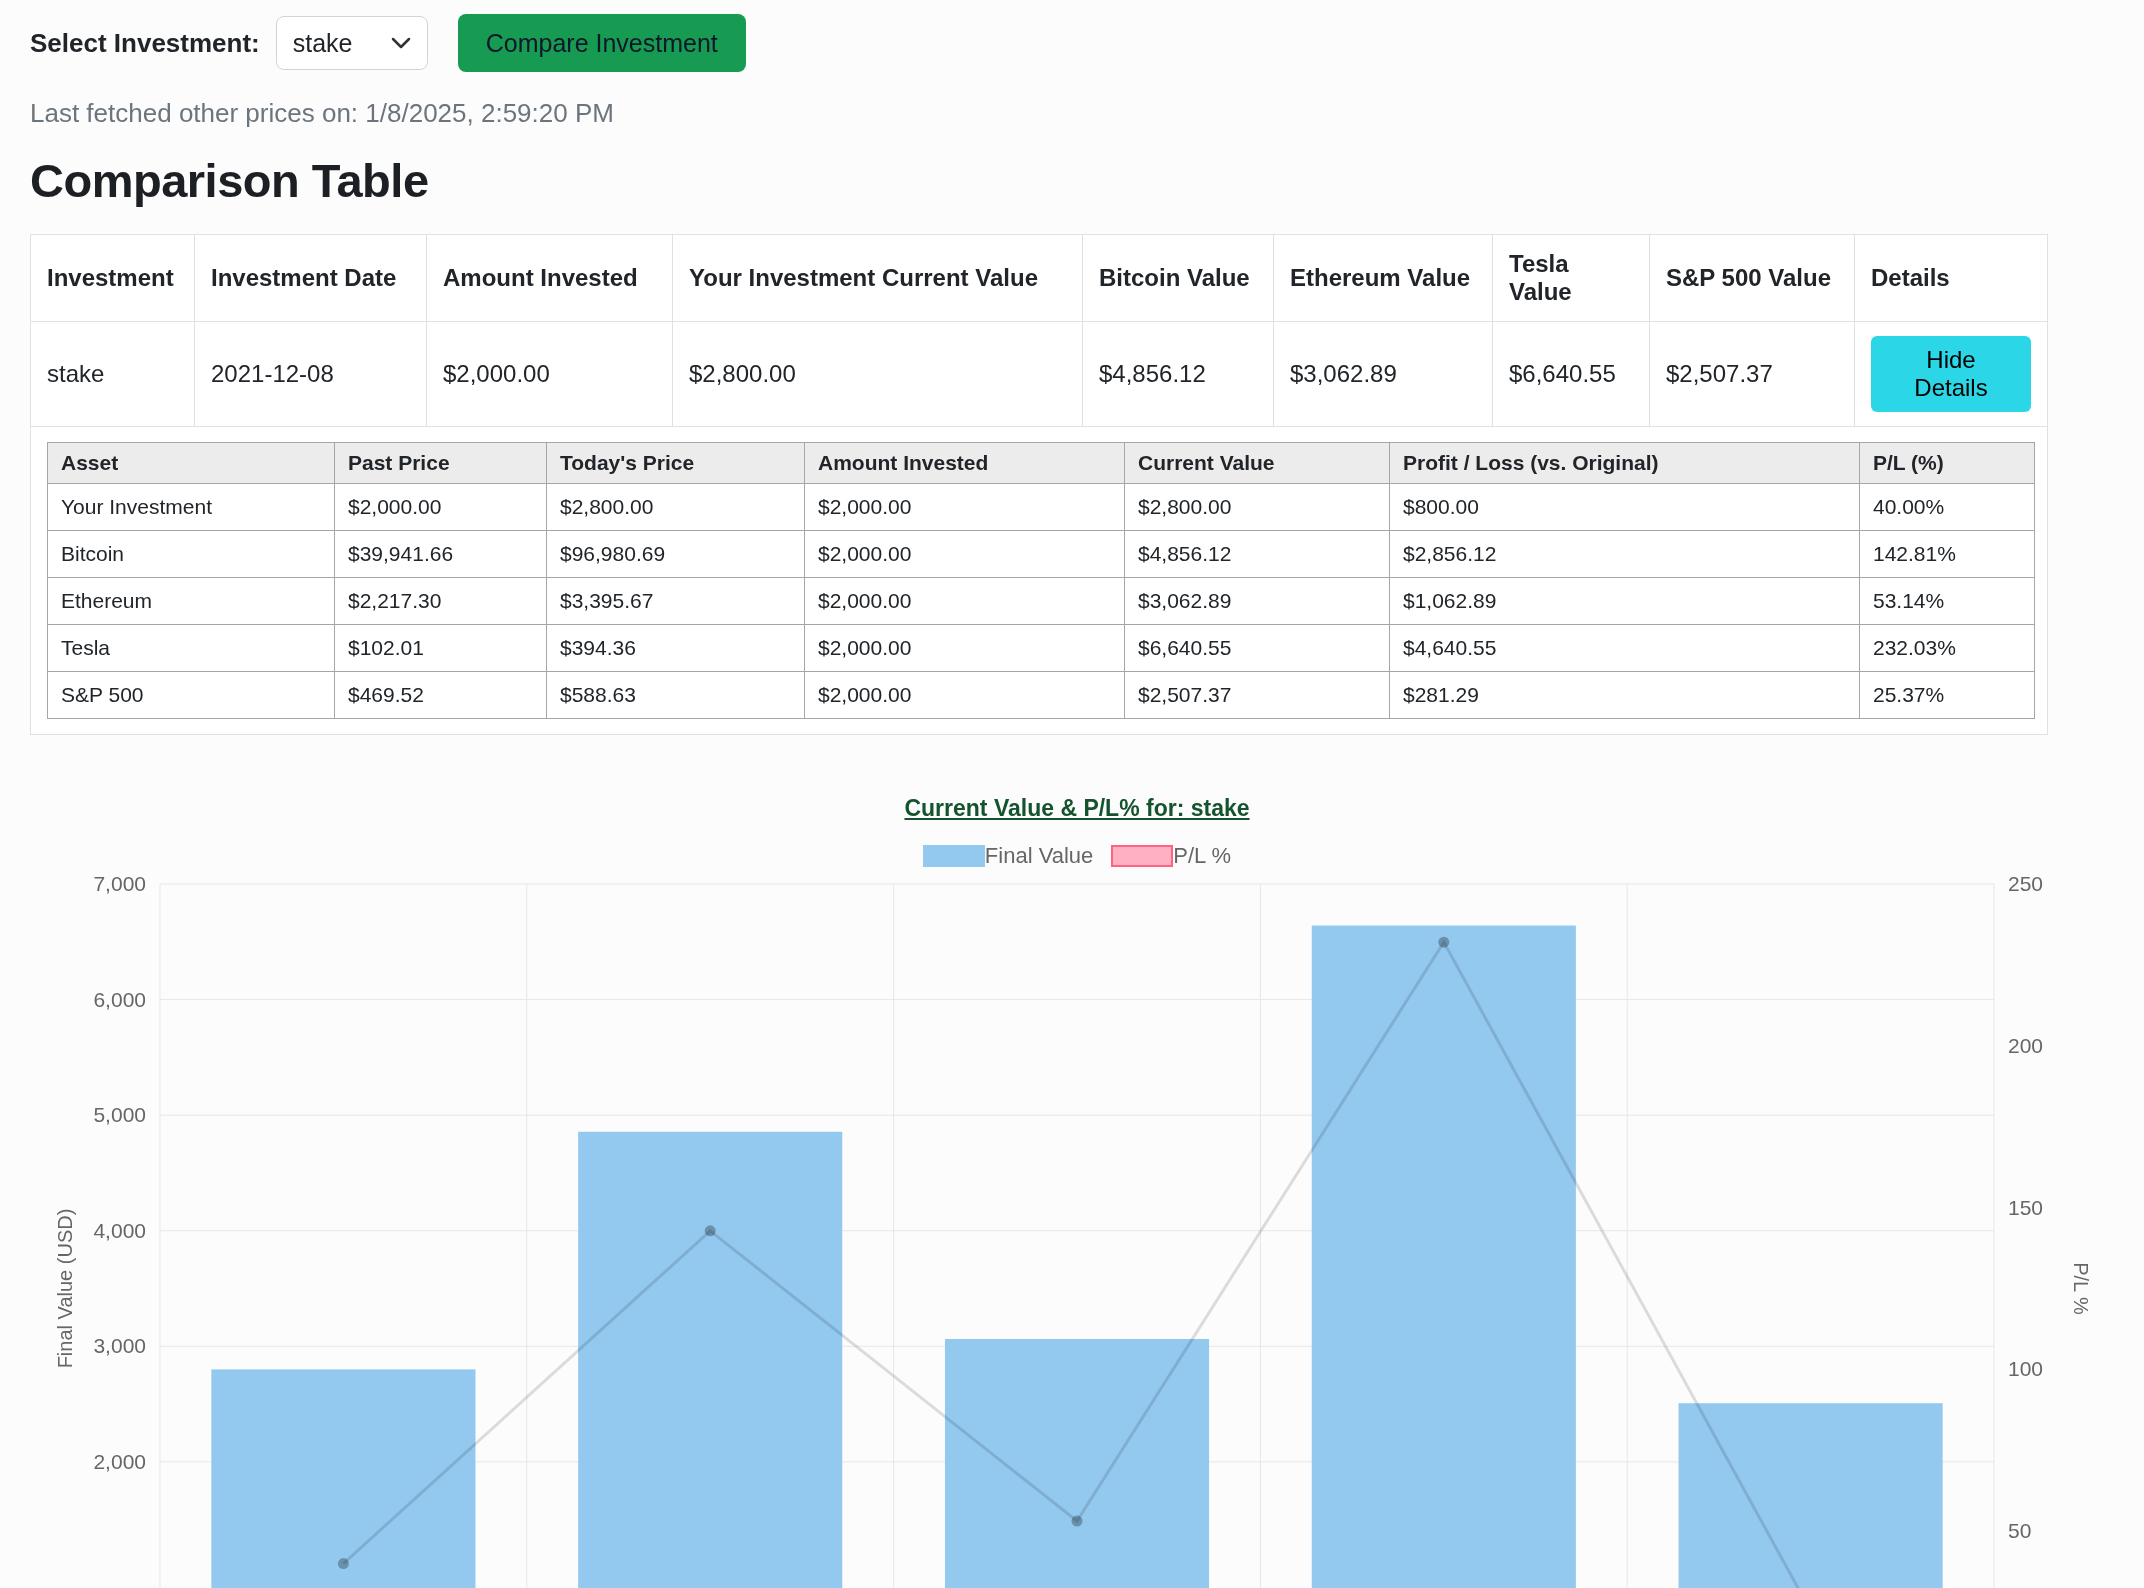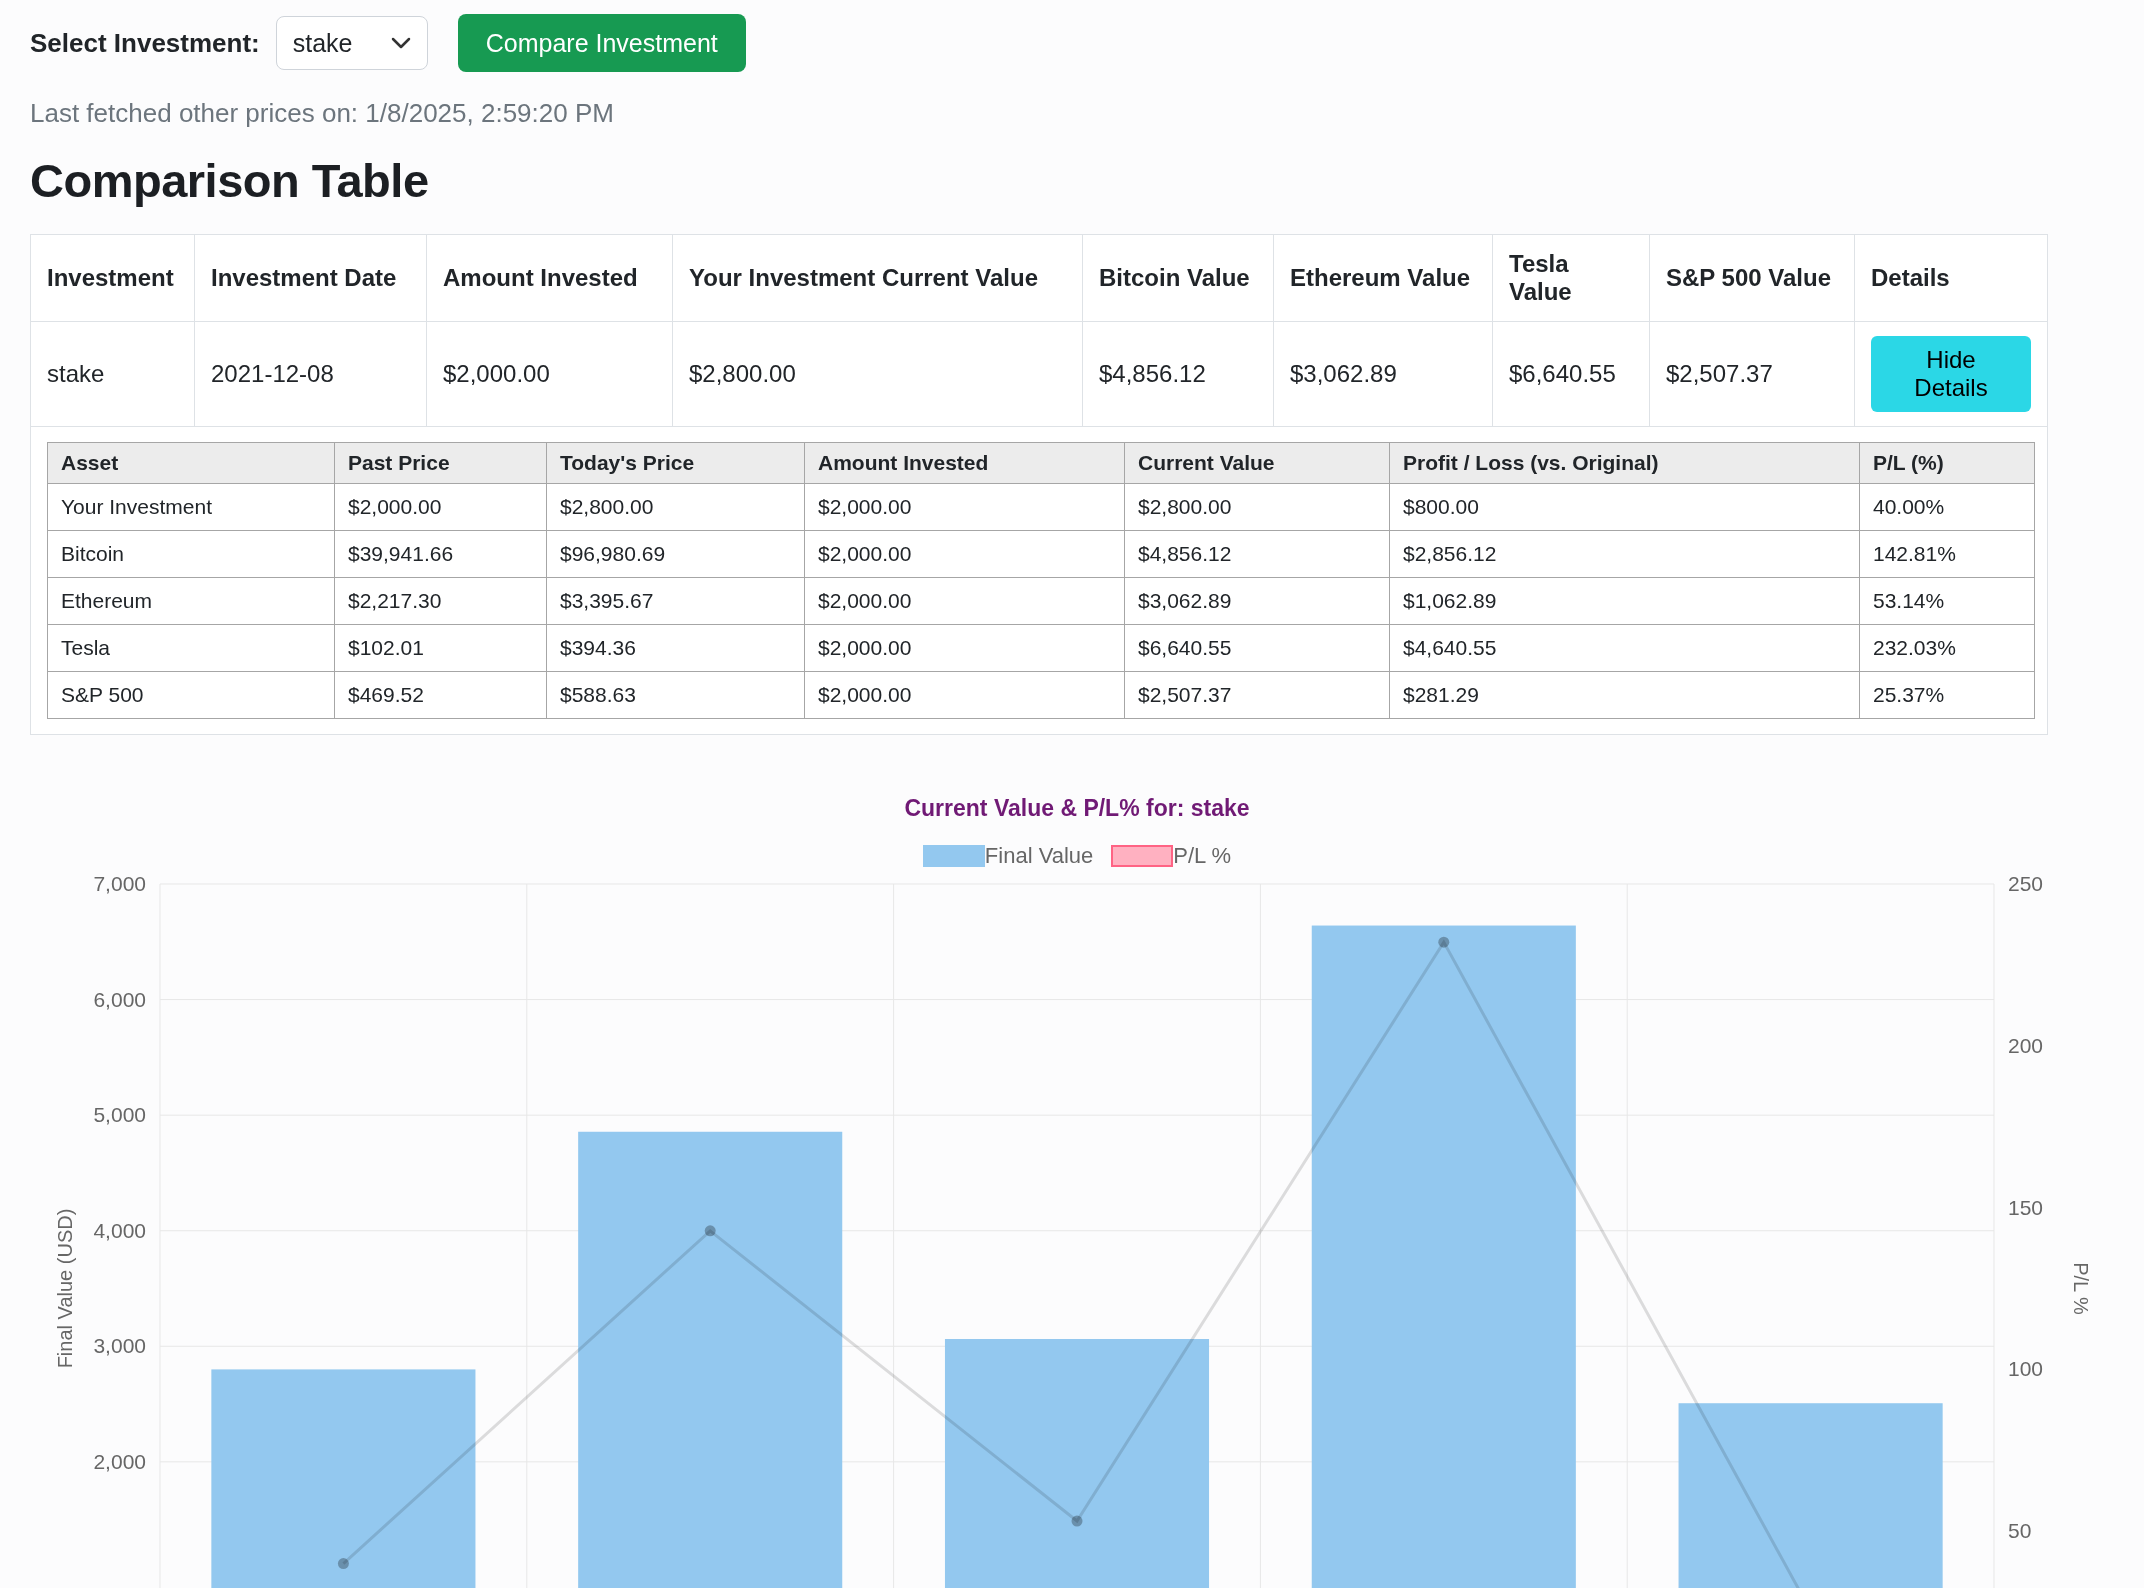--- a/index.html
+++ b/index.html
@@ -13,21 +13,21 @@
   .controls-row { display:flex; align-items:center; gap:16px; }
   .select-label { font-size:26px; font-weight:700; }
   .select {
     width:152px; height:54px; box-sizing:border-box;
     background:#fff; border:1px solid #cfd4da; border-radius:8px;
     display:flex; align-items:center; justify-content:space-between;
     padding:0 16px; font-size:25px; cursor:pointer;
   }
   .compare-btn {
     height:58px; padding:0 28px; margin-left:14px;
-    background:#179a52; color:#ffffff; font-size:25px; font-weight:500;
+    background:#179a52; color:#0f172a; font-size:25px; font-weight:500;
     border:none; border-radius:8px; cursor:pointer; font-family:inherit;
   }
   .status { margin-top:26px; font-size:26px; color:#6c757d; }
   h1 { margin:24px 0 26px; font-size:47px; font-weight:700; color:#1c1f23; letter-spacing:-0.5px; }
 
   table.outer {
     border-collapse:collapse; width:2017px; table-layout:fixed;
     background:#fff; font-size:24px;
   }
   table.outer th, table.outer td { border:1px solid #dee2e6; padding:15px 16px; text-align:left; overflow:hidden; }
@@ -39,21 +39,21 @@
   }
   td.details-cell { padding:18px 15px 70px 15px; }
 
   table.inner { border-collapse:collapse; width:100%; table-layout:fixed; font-size:21px; background:#fff; }
   table.inner th, table.inner td { border:1px solid #a6a6a6; padding:11px 13px; text-align:left; overflow:hidden; }
   table.inner th { background:#ececec; font-weight:700; padding:8px 13px; }
 
   .chart-wrap { position:relative; height:1010px; margin-top:38px; }
   .chart-title {
     position:absolute; top:22px; left:0; width:2094px; text-align:center;
-    font-size:23px; font-weight:700; color:#701a75;
+    font-size:23px; font-weight:700; color:#14532d;text-decoration:underline;
   }
   .legend {
     position:absolute; top:70px; left:0; width:2094px;
     display:flex; justify-content:center; align-items:center; gap:18px;
     color:#666; font-size:22px;
   }
   .legend-item { display:flex; align-items:center; cursor:pointer; }
   .swatch { width:62px; height:22px; display:inline-block; box-sizing:border-box; }
   #chart-svg { position:absolute; top:0; left:0; }
   svg text { font-family:"Liberation Sans", sans-serif; }

